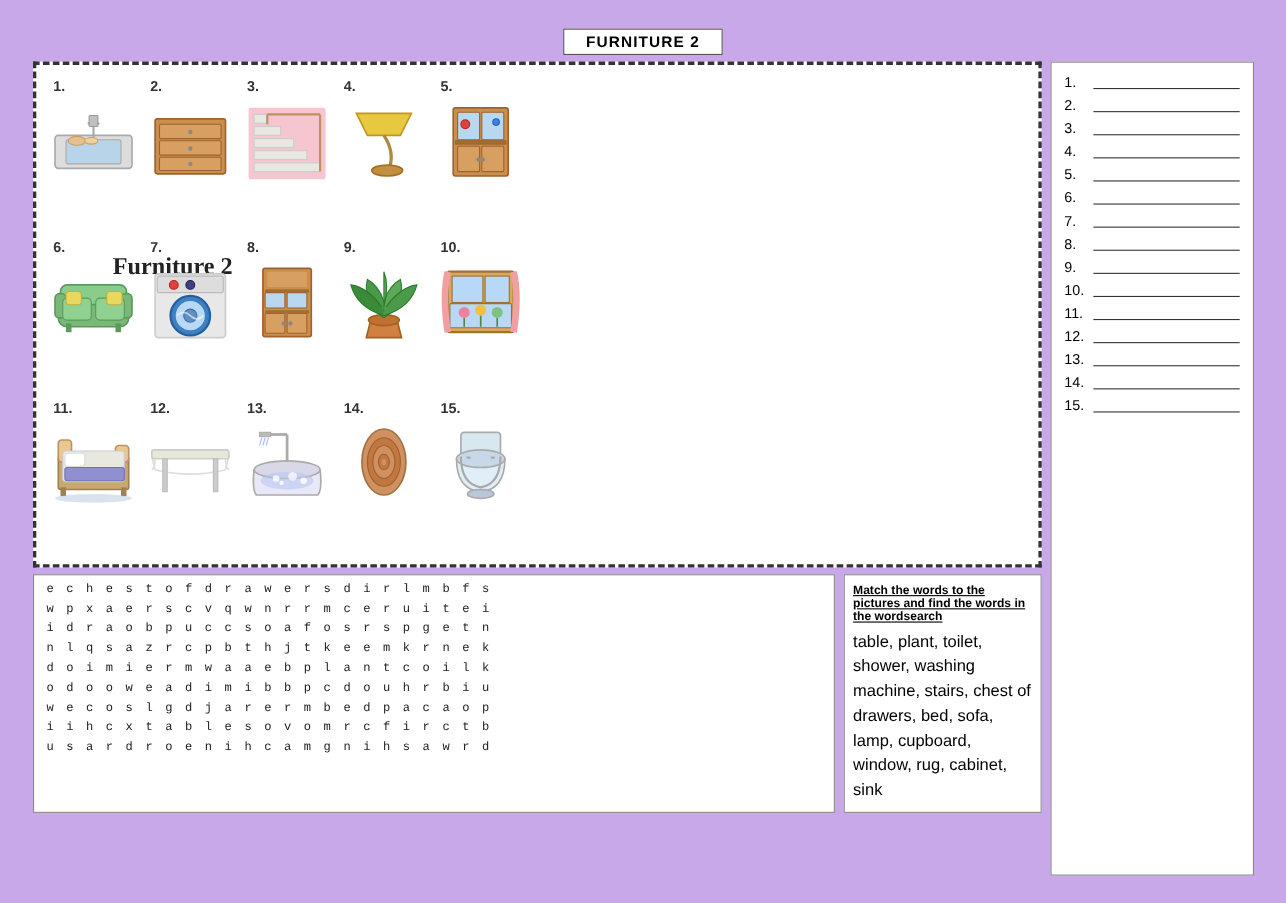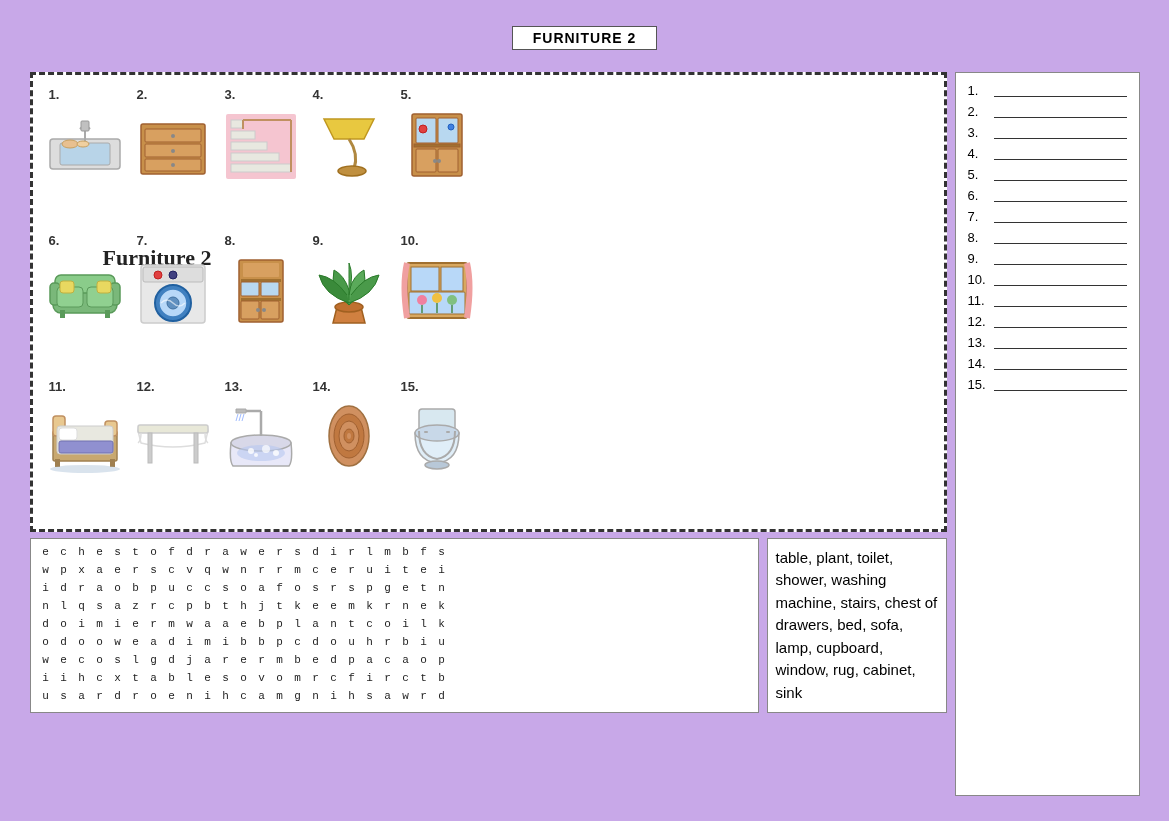--- a/index.html
+++ b/index.html
@@ -14,21 +14,21 @@
       overflow: hidden;
     }
     .main-container {
       width: 1130px;
       height: 790px;
       background-color: #c8a8e8;
       display: flex;
       flex-direction: column;
       align-items: center;
       padding: 10px;
-      gap: 22px;
+      gap: 6px;
     }
     .title-box {
       border: 1px solid #555;
       padding: 3px 20px;
       background: white;
       font-size: 14px;
       font-weight: bold;
       letter-spacing: 1px;
     }
     .content-row {
@@ -666,20 +666,21 @@
               <div class="ws-cell">h</div>
               <div class="ws-cell">s</div>
               <div class="ws-cell">a</div>
               <div class="ws-cell">w</div>
               <div class="ws-cell">r</div>
               <div class="ws-cell">d</div>
             </div>
         </div>
 
         <div class="instructions-panel">
+          <div class="instructions-title">Match the words to the pictures and find the words in the wordsearch</div>
           <div class="words-list">table, plant, toilet, shower, washing machine, stairs, chest of drawers, bed, sofa, lamp, cupboard, window, rug, cabinet, sink</div>
         </div>
       </div>
     </div>
 
     <div class="answer-panel">
       <div class="answer-row">
         <span class="answer-num">1.</span>
         <div class="answer-line"></div>
       </div>

